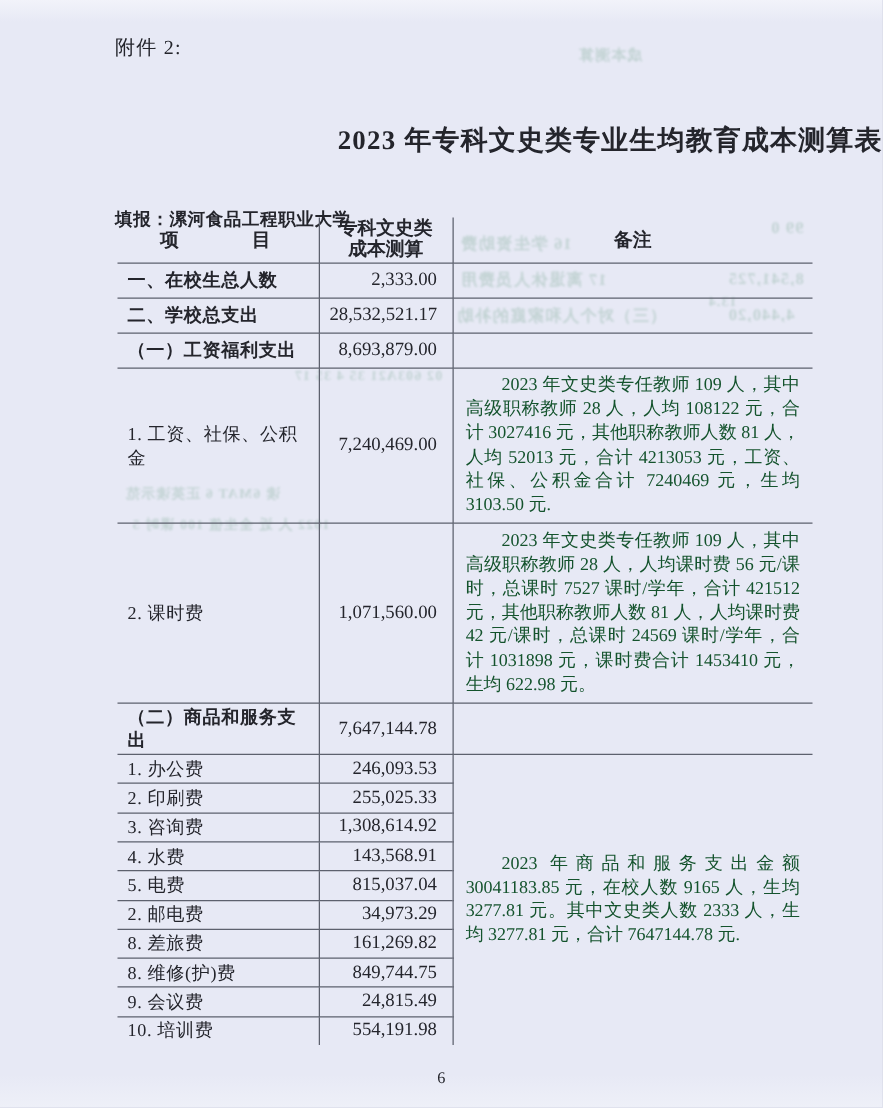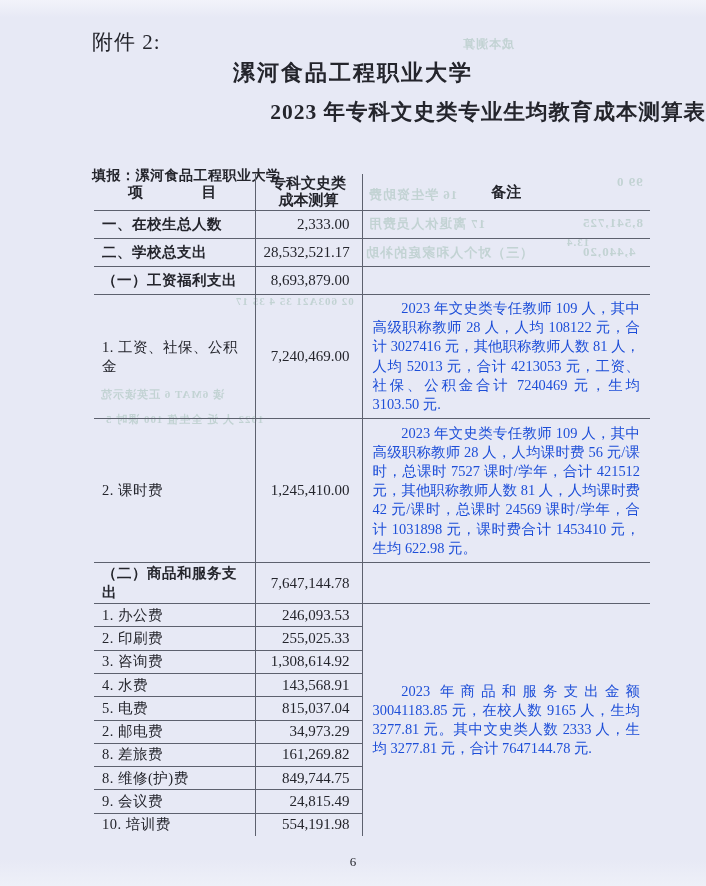--- a/index.html
+++ b/index.html
@@ -18,21 +18,21 @@
   
   .page::before{
     content:"";position:absolute;inset:0;
     background:
       linear-gradient(180deg, #f2f3fa 0%, rgba(231,233,245,0) 2%),
       linear-gradient(0deg, #eef0f8 0%, rgba(231,233,245,0) 3%);
     pointer-events:none;
   }
   .attachment{
     position:absolute;left:92px;top:28px;
-    font-size:21px;letter-spacing:1px;
+    font-size:16px;letter-spacing:1px;
   }
   .title{
     position:absolute;left:0;right:0;top:58px;
     text-align:center;font-size:22px;font-weight:bold;
     letter-spacing:2px;
   }
   .subtitle{
     position:absolute;left:0;right:0;top:97px;
     text-align:right;font-size:21.5px;font-weight:bold;
     letter-spacing:1px;
@@ -68,21 +68,21 @@
   .cost-table th{font-weight:bold;font-size:15px;text-align:center;padding:1px 4px;}
   .item-hdr{display:flex;justify-content:space-between;padding:0 34px 0 30px;}
   .cost-hdr div{line-height:17px;}
   td.label{font-size:14.5px;letter-spacing:0.5px;}
   td.label.sec{font-weight:bold;}
   td.value{text-align:right;padding-right:12px;font-size:15px;font-family:Liberation Serif, serif;}
   td.notecell{padding:4px 10px;}
   .note{
     font-size:14.4px;line-height:19.2px;
     text-align:justify;text-indent:2em;
-    color:#1d4ed8;
+    color:#14532d;
   }
   .page-number{
     position:absolute;left:0;right:0;top:854px;
     text-align:center;font-size:13px;
   }
   .ghost-layer{position:absolute;inset:0;pointer-events:none;}
   .ghost{
     position:absolute;
     font-family:"Liberation Serif","DejaVu Serif",serif;
     font-weight:bold;
@@ -107,21 +107,20 @@
       <div class="ghost" style="left: 365px; top: 244px; font-size: 13px;">（三）对个人和家庭的补助</div>
       <div class="ghost" style="left: 582px; top: 244px; font-size: 13px;">4,440,20</div>
       <div class="ghost" style="left: 566px; top: 236px; font-size: 11px;">13.4</div>
       <div class="ghost" style="left: 235px; top: 295px; font-size: 11px;">02 603A21 35 4 35 17</div>
       <div class="ghost" style="left: 100px; top: 387px; font-size: 11px;">读 6MAT 6 正英读示范</div>
       <div class="ghost" style="left: 105px; top: 412px; font-size: 11px;">1022 人 近 全生值 100 课时 5</div>
       <div class="ghost" style="left: 462px; top: 36px; font-size: 12px;">成本测算</div>
     </div>
 
   <div class="attachment">附件 2:</div>
-  <div class="title">漯河食品工程职业大学</div>
   <div class="subtitle">2023 年专科文史类专业生均教育成本测算表</div>
   <div class="filler">填报：漯河食品工程职业大学</div>
 
   <div class="table-wrap">
     <table class="cost-table">
       <colgroup>
         <col class="col-item">
           <col class="col-cost">
           <col class="col-note">
       </colgroup>
@@ -162,21 +161,21 @@
       <tr class="h-b1">
         <td class="label">1. 工资、社保、公积金</td>
         <td class="value">7,240,469.00</td>
         <td class="notecell">
           <div class="note">2023 年文史类专任教师 109 人，其中高级职称教师 28 人，人均 108122 元，合计 3027416 元，其他职称教师人数 81 人，人均 52013 元，合计 4213053 元，工资、社保、公积金合计 7240469 元，生均 3103.50 元.</div>
         </td>
       </tr>
 
       <tr class="h-b2">
         <td class="label">2. 课时费</td>
-        <td class="value">1,245,410.00</td>
+        <td class="value">1,071,560.00</td>
         <td class="notecell">
           <div class="note">2023 年文史类专任教师 109 人，其中高级职称教师 28 人，人均课时费 56 元/课时，总课时 7527 课时/学年，合计 421512 元，其他职称教师人数 81 人，人均课时费 42 元/课时，总课时 24569 课时/学年，合计 1031898 元，课时费合计 1453410 元，生均 622.98 元。</div>
         </td>
       </tr>
 
       <tr class="h-sec">
         <td class="label sec">（二）商品和服务支出</td>
         <td class="value">7,647,144.78</td>
         <td class="notecell"></td>
       </tr>

